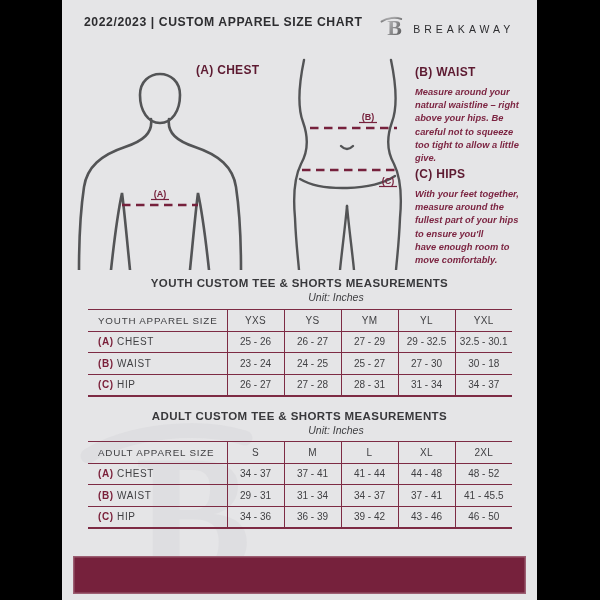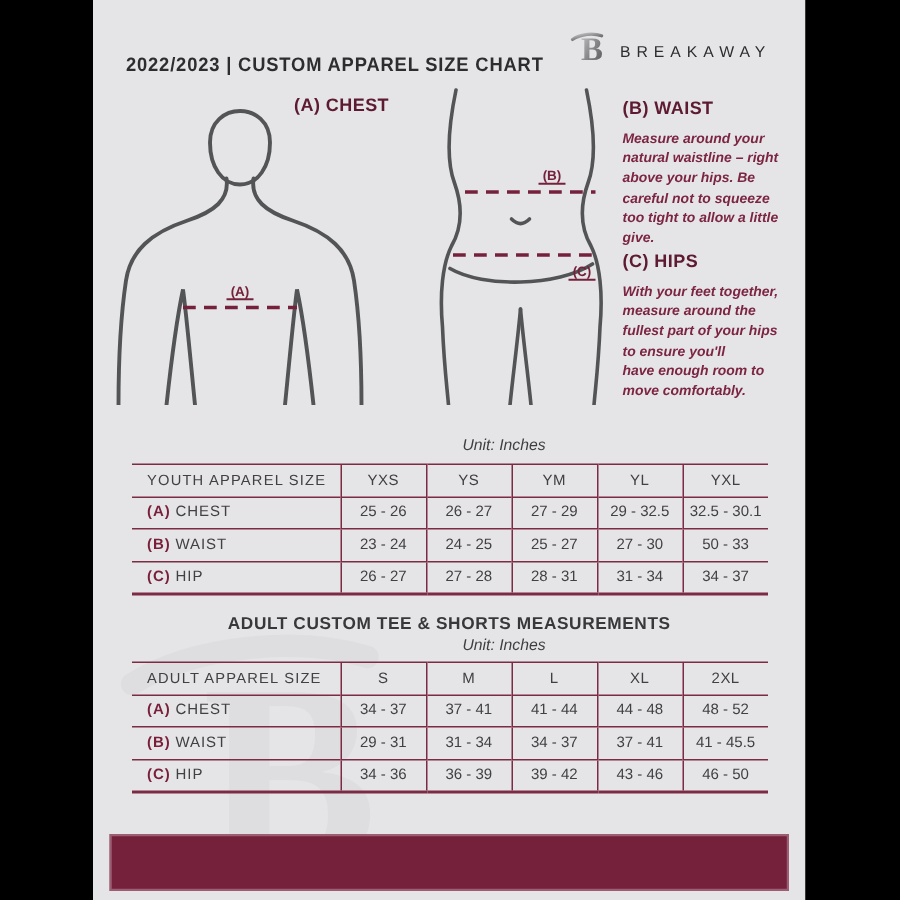--- a/index.html
+++ b/index.html
@@ -14,21 +14,21 @@
   *{margin:0;padding:0;box-sizing:border-box;}
   html,body{width:600px;height:600px;}
   body{font-family:"Liberation Sans",sans-serif;background:#000;position:relative;overflow:hidden;}
   .frame{position:absolute;inset:0;width:600px;height:600px;background:#000;}
   .bar{position:absolute;top:0;height:600px;background:#000;z-index:5;}
   .bar.left{left:0;width:62px;}
   .bar.right{right:0;width:63px;}
   .page{position:absolute;left:62px;top:0;width:475px;height:600px;background:var(--page-bg);}
 
   
-  .hdr{position:absolute;left:0;top:0;width:408px;height:50px;display:flex;align-items:flex-end;justify-content:space-between;padding:14px 22px 0 22px;}
+  .hdr{position:absolute;left:0;top:0;width:408px;height:50px;display:flex;align-items:flex-start;justify-content:space-between;padding:14px 22px 0 22px;}
   .hdr-title{font-size:13px;font-weight:bold;color:#2d2d30;letter-spacing:.6px;transform:scaleX(.94);transform-origin:left center;white-space:nowrap;}
   .brand{display:flex;align-items:center;gap:7px;}
   .brand-name{font-size:10.5px;font-weight:normal;color:#2d2d30;letter-spacing:4px;}
 
   
   .diagrams{position:absolute;left:0;top:55px;width:475px;height:218px;}
   .fig{position:absolute;}
   .fig svg{display:block;}
   .instr{position:absolute;}
   .instr h3{font-size:12px;font-weight:bold;color:var(--heading-maroon);letter-spacing:.3px;margin-bottom:7px;}
@@ -137,20 +137,21 @@
       </div>
     </div>
 
     <div class="watermark">
       <svg width="210" height="185" viewBox="0 0 210 185">
         <text x="55" y="168" font-family="Liberation Serif, serif" font-size="175" font-weight="bold" fill="#d9d9dc">B</text>
         <path d="M8,48 C50,22 120,16 165,30" stroke="#d9d9dc" stroke-width="15" fill="none" stroke-linecap="round"></path>
       </svg>
     </div>
 
+    <div class="tbl-title" style="top:277px;">YOUTH CUSTOM TEE &amp; SHORTS MEASUREMENTS</div>
     <div class="tbl-unit" style="top:291px;">Unit: Inches</div>
     <div class="tbl-wrap" style="top:309px;">
       <table class="sizes">
         <tbody>
             <tr class="hd">
           <td class="lbl">YOUTH APPAREL SIZE</td>
           <td>YXS</td>
           <td>YS</td>
           <td>YM</td>
           <td>YL</td>
@@ -163,21 +164,21 @@
           <td>27 - 29</td>
           <td>29 - 32.5</td>
           <td>32.5 - 30.1</td>
         </tr>
         <tr>
           <td class="lbl"><span class="key">(B)</span> <span>WAIST</span></td>
           <td>23 - 24</td>
           <td>24 - 25</td>
           <td>25 - 27</td>
           <td>27 - 30</td>
-          <td>50 - 33</td>
+          <td>30 - 18</td>
         </tr>
         <tr>
           <td class="lbl"><span class="key">(C)</span> <span>HIP</span></td>
           <td>26 - 27</td>
           <td>27 - 28</td>
           <td>28 - 31</td>
           <td>31 - 34</td>
           <td>34 - 37</td>
         </tr>
       </tbody>

